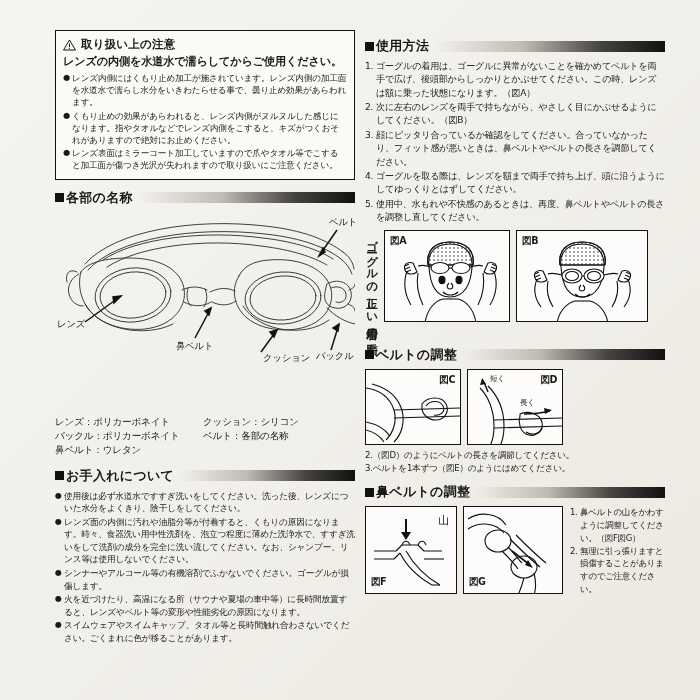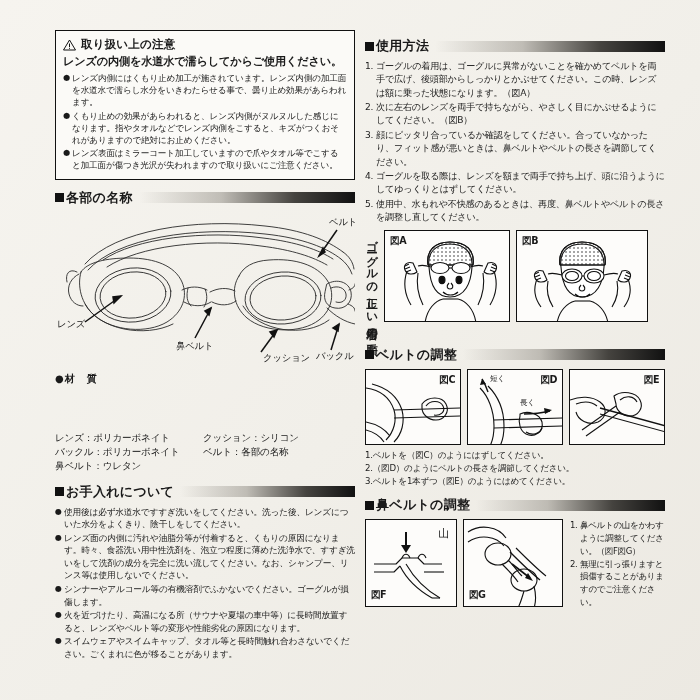--- a/index.html
+++ b/index.html
@@ -322,23 +322,20 @@
 
           <line x1="206" y1="140" x2="222" y2="118"></line>
           <polygon points="222,118 215,120 219,125"></polygon>
 
           <line x1="276" y1="138" x2="284" y2="112"></line>
           <polygon points="284,112 278,116 283,119"></polygon>
         </g>
       </svg>
     </div>
 
-    <div class="mat-head">
-      <span>●</span><span>材　質</span>
-    </div>
     <div class="mat-grid">
       <span>レンズ：ポリカーボネイト</span>
       <span>クッション：シリコン</span>
       <span>バックル：ポリカーボネイト</span>
       <span>ベルト：各部の名称</span>
       <span>鼻ベルト：ウレタン</span>
       <span></span>
     </div>
 
     <div class="sec-head">
@@ -522,39 +519,23 @@
             <path d="M12 18 C20 26 26 40 26 56 C26 66 24 72 22 76"></path>
             <path d="M20 16 C30 26 36 40 36 56 C36 66 34 72 32 76"></path>
             <path d="M26 50 L96 48"></path>
             <path d="M26 58 L96 56"></path>
             <path d="M52 44 C60 40 72 44 74 52 C76 62 66 68 58 64 C52 61 50 52 52 46 Z"></path>
             <path d="M58 62 C64 66 72 64 74 58"></path>
           </g>
         </svg>
       </div>
 
-      <div class="fig-panel" style="width:96px; height:76px;">
-        <span class="fig-tag" style="right:5px; top:4px;">図E</span>
-        <svg width="96" height="76" viewBox="0 0 96 76">
-          <g fill="none" stroke="#111" stroke-width="1.1" stroke-linejoin="round">
-            <path d="M0 30 C10 26 22 26 30 32 C38 38 36 48 28 52 C18 56 8 50 6 42"></path>
-            <path d="M6 34 C14 31 22 32 27 36"></path>
-            <path d="M44 26 C52 20 66 22 70 30 C74 38 68 46 60 46 C52 46 46 40 46 34 Z"></path>
-            <path d="M50 30 C56 25 64 26 67 32"></path>
-            <path d="M30 38 L96 56" stroke-width="1.6"></path>
-            <path d="M30 44 L96 62"></path>
-            <path d="M46 36 L12 60"></path>
-            <path d="M50 42 L16 66"></path>
-          </g>
-        </svg>
-      </div>
     </div>
 
     <div class="steps">
-      <div>1.ベルトを（図C）のようにはずしてください。</div>
       <div>2.（図D）のようにベルトの長さを調節してください。</div>
       <div>3.ベルトを1本ずつ（図E）のようにはめてください。</div>
     </div>
 
     <div class="sec-head">
       <span class="sq"></span>
       <span class="txt">鼻ベルトの調整</span>
       <span class="bar"></span>
     </div>
 

